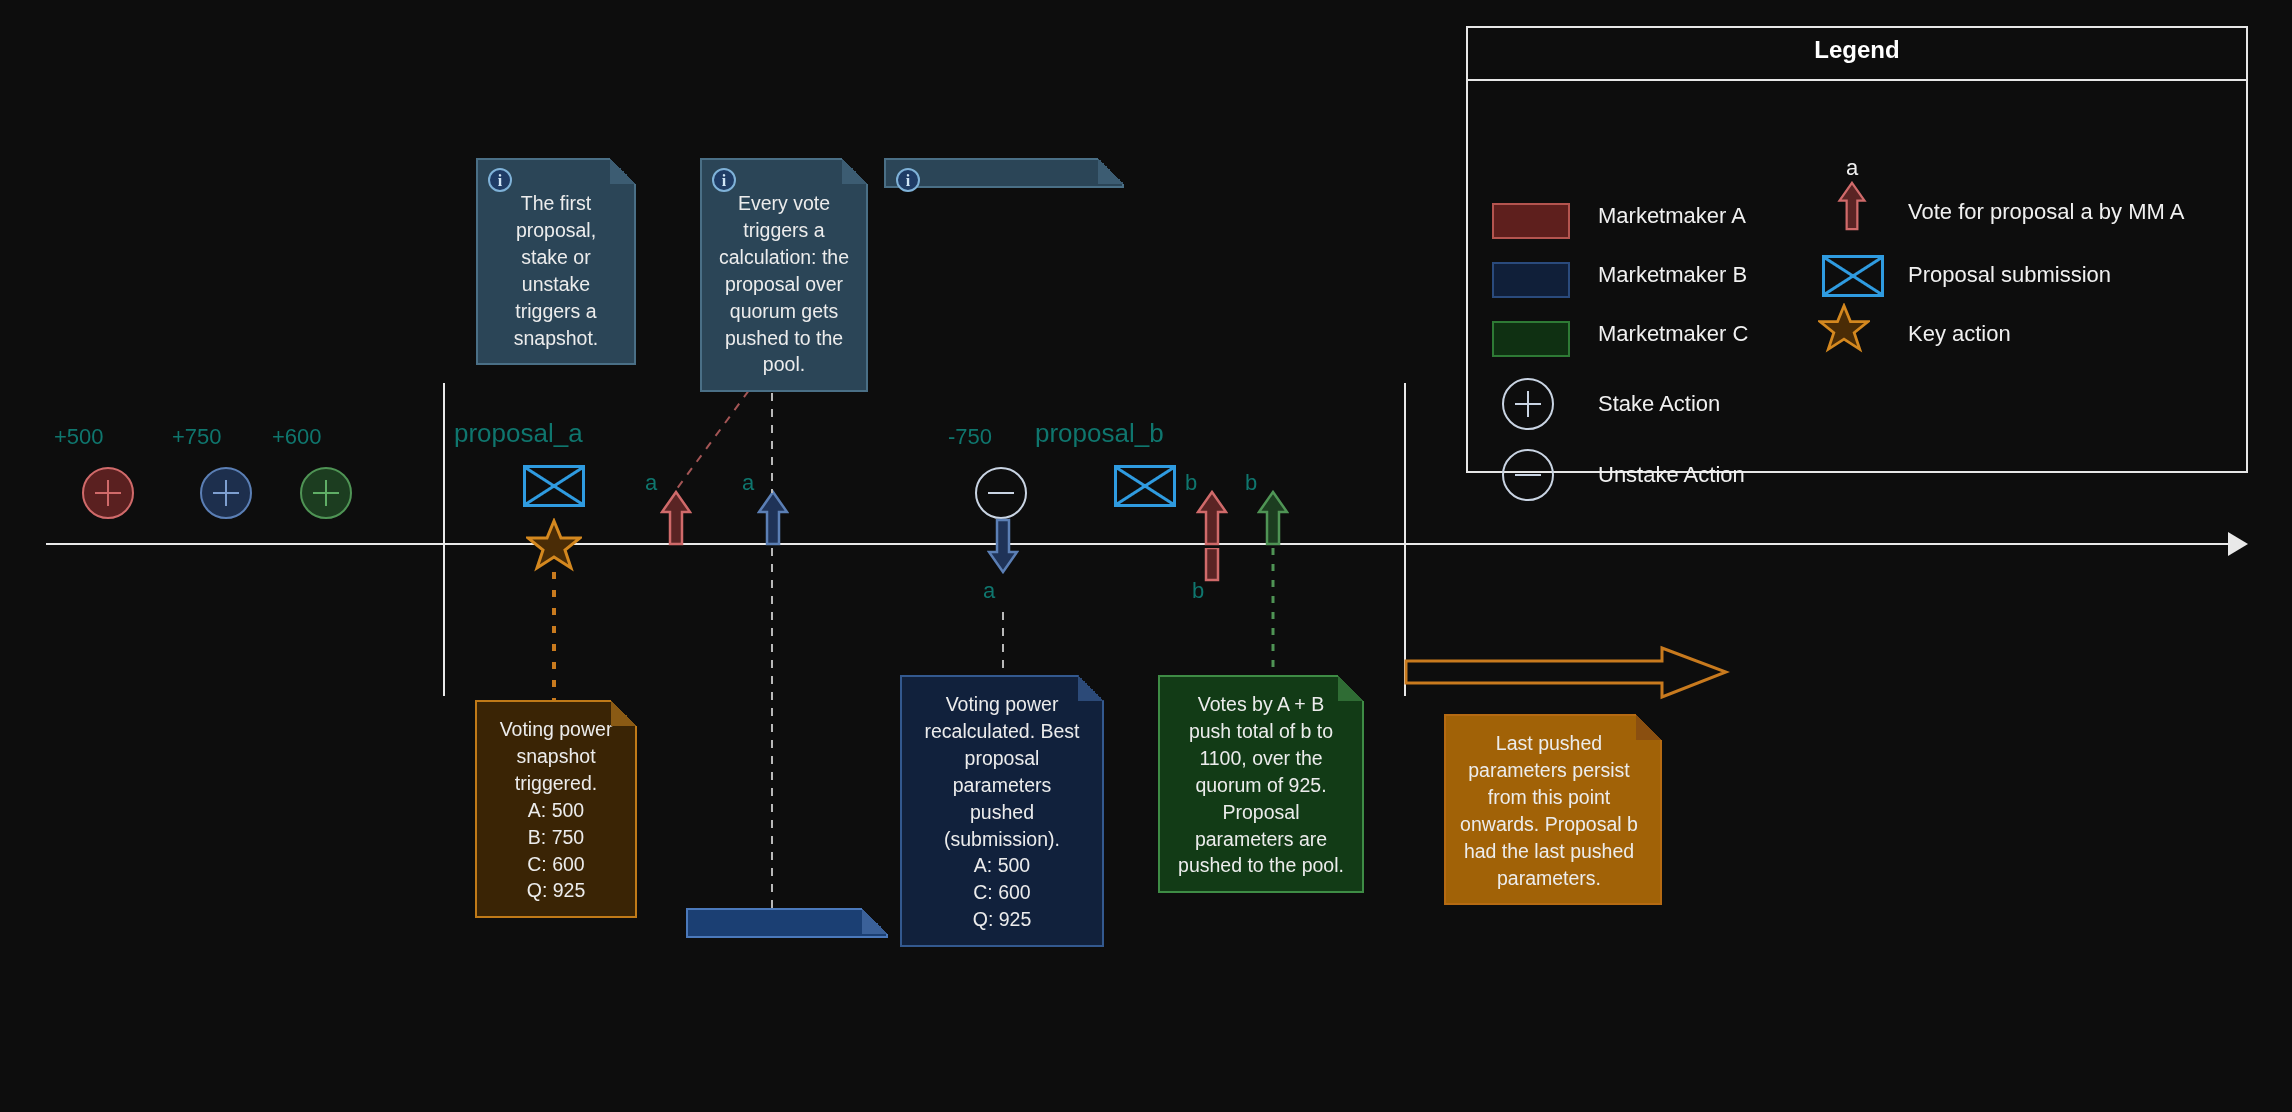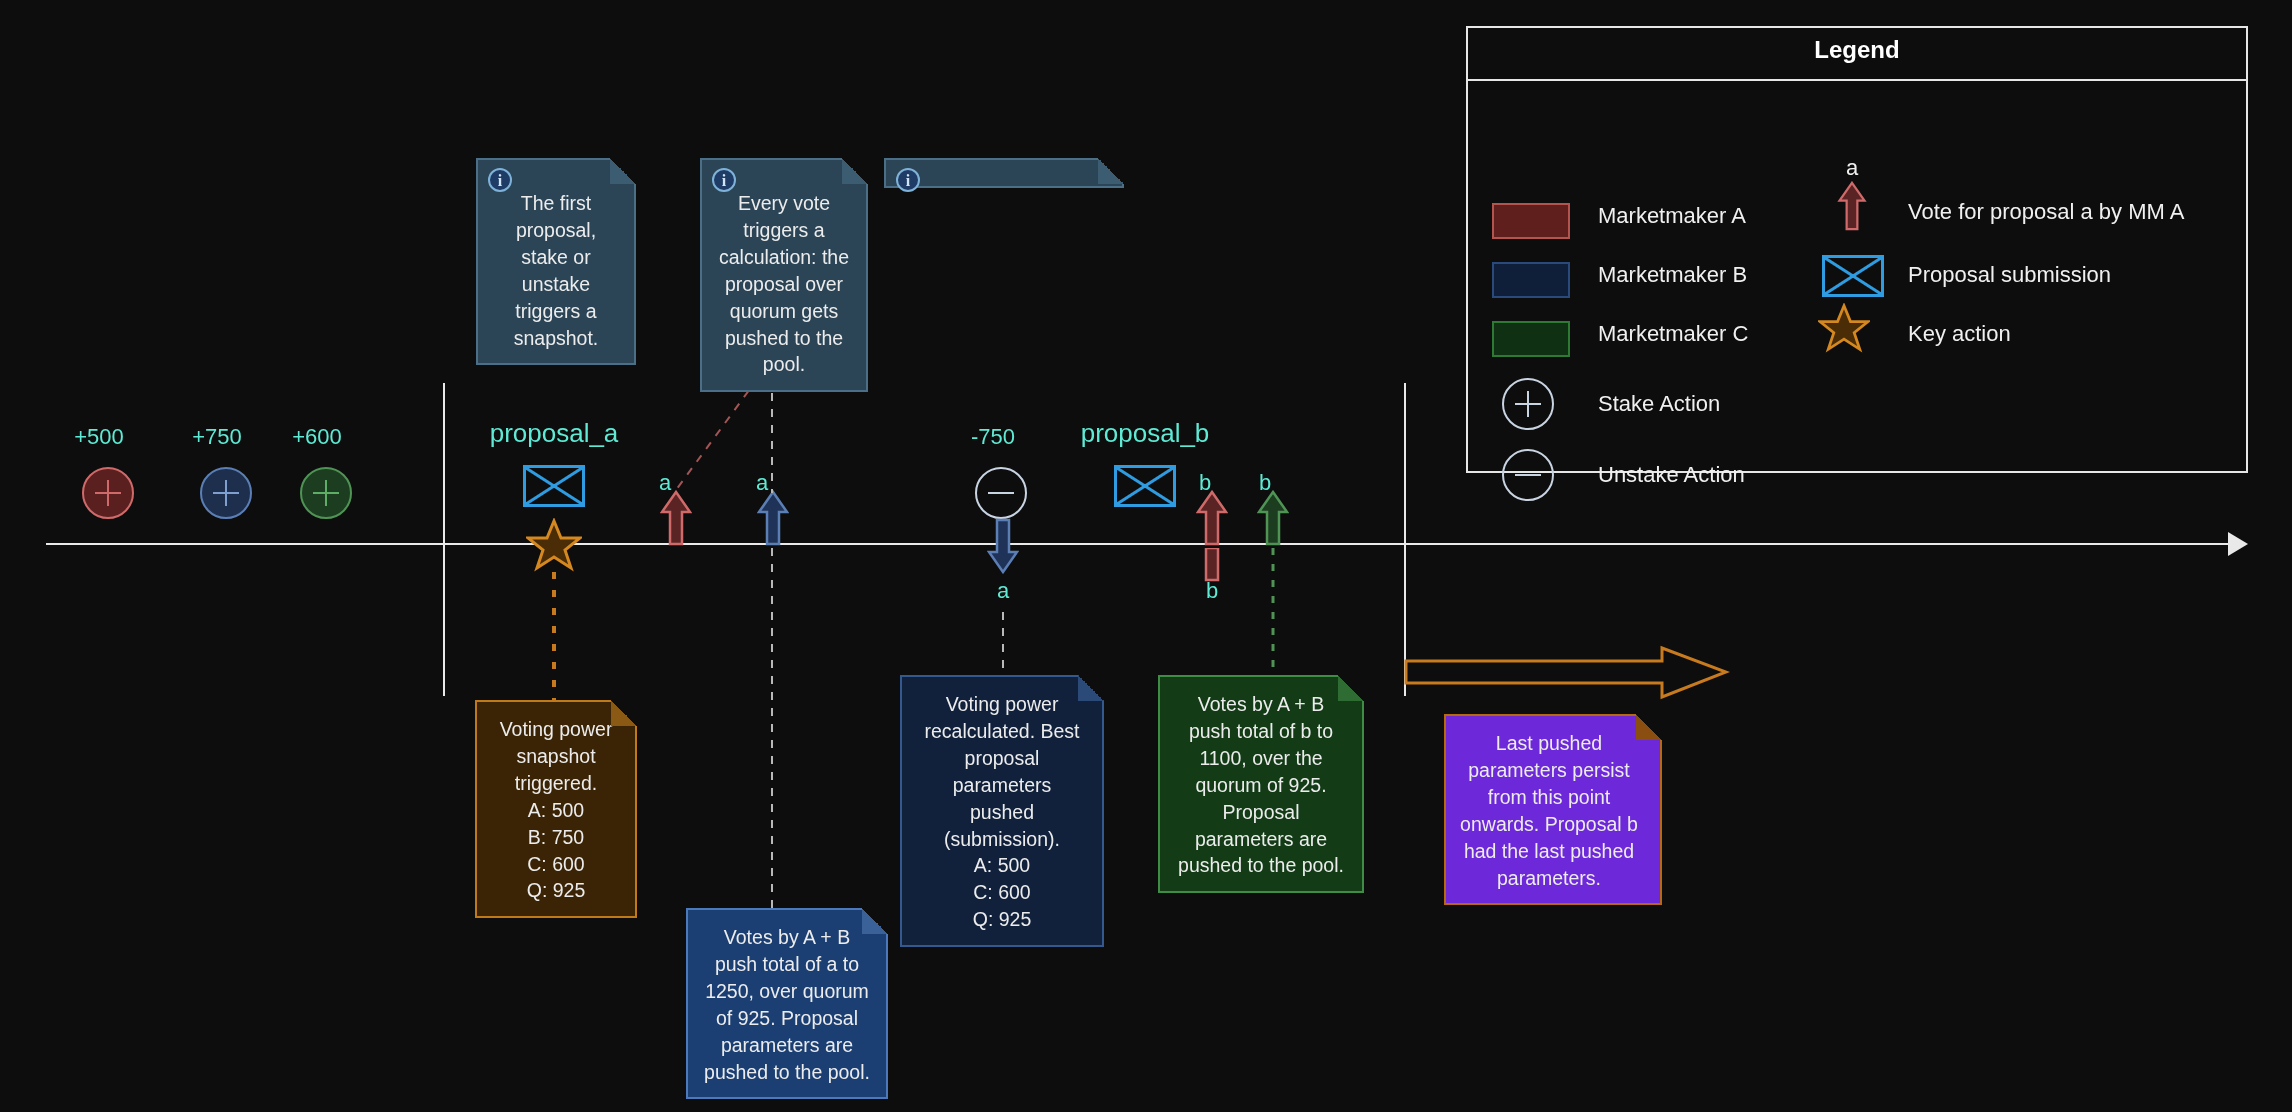--- a/index.html
+++ b/index.html
@@ -32,22 +32,21 @@
     position: absolute;
     width: 2px; background: #e9e9e9;
   }
   .vline.v1 { left: 443px; top: 383px; height: 313px; }
   .vline.v2 { left: 1404px; top: 383px; height: 313px; }
 
   
   .lbl {
     position: absolute;
     font-size: 22px;
-    color: #5eead4;
-    text-align: center;
+    color: #0f766e;
     white-space: nowrap;
   }
   .lbl.big { font-size: 26px; }
 
   
   .circ {
     position: absolute;
     width: 52px; height: 52px;
     border-radius: 50%;
     border: 2px solid;
@@ -116,21 +115,21 @@
   .note.info { background: #2b4557; border-color: #4a6f86; }
   .note.info .fold { background: linear-gradient(225deg, #0d0d0d 50%, #3c5c72 50%); }
   .note.orange { background: #3a2405; border-color: #c07a18; }
   .note.orange .fold { background: linear-gradient(225deg, #0d0d0d 50%, #8a5a14 50%); }
   .note.navy { background: #11213c; border-color: #33598f; }
   .note.navy .fold { background: linear-gradient(225deg, #0d0d0d 50%, #2c4a78 50%); }
   .note.blue { background: #1b3f73; border-color: #4b79bb; }
   .note.blue .fold { background: linear-gradient(225deg, #0d0d0d 50%, #3b6199 50%); }
   .note.green { background: #123b16; border-color: #3e8c45; }
   .note.green .fold { background: linear-gradient(225deg, #0d0d0d 50%, #2f6c34 50%); }
-  .note.brown { background: #6d28d9; border-color: #b56a12; padding-left: 8px; }
+  .note.brown { background: #a16207; border-color: #b56a12; padding-left: 8px; }
   .note.brown .fold { background: linear-gradient(225deg, #0d0d0d 50%, #8a4f10 50%); }
 
   .note .ibadge {
     position: absolute;
     left: 10px; top: 8px;
     width: 24px; height: 24px;
     border-radius: 50%;
     background: #1f3c66;
     border: 2px solid #7fb2d8;
     color: #cfe4f5;
@@ -326,21 +325,20 @@
     <div>Voting power</div>
     <div>snapshot triggered.</div>
     <div>A: 500</div>
     <div>B: 750</div>
     <div>C: 600</div>
     <div>Q: 925</div>
   </div>
 
   <div class="note blue" style="left:686px; top:908px; width:202px;">
     <div class="fold"></div>
-    <div>Votes by A + B push total of a to 1250, over quorum of 925. Proposal parameters are pushed to the pool.</div>
   </div>
 
   <div class="note navy" style="left:900px; top:675px; width:204px;">
     <div class="fold"></div>
     <div>Voting power</div>
     <div>recalculated. Best</div>
     <div>proposal parameters</div>
     <div>pushed (submission).</div>
     <div>A: 500</div>
     <div>C: 600</div>

